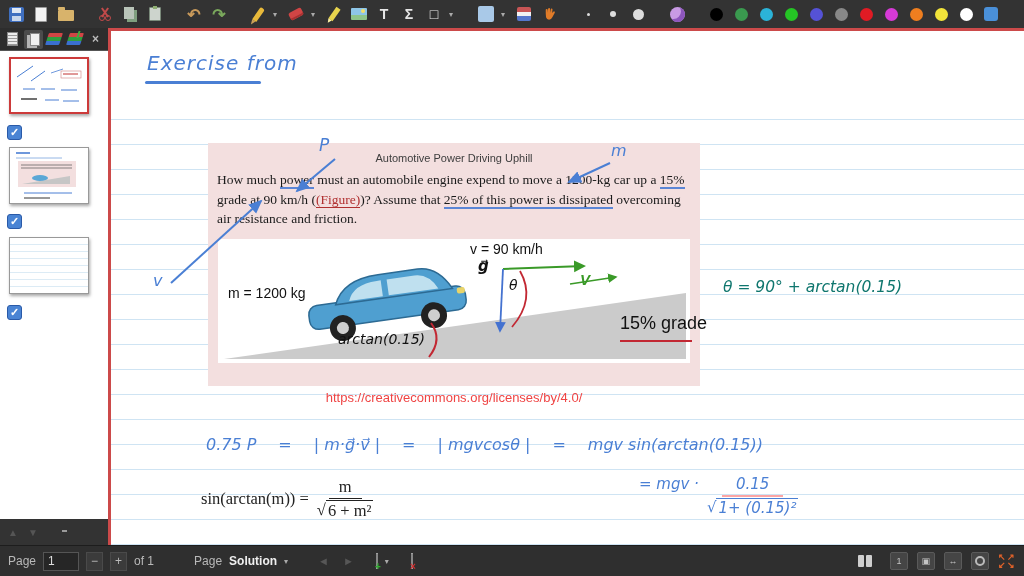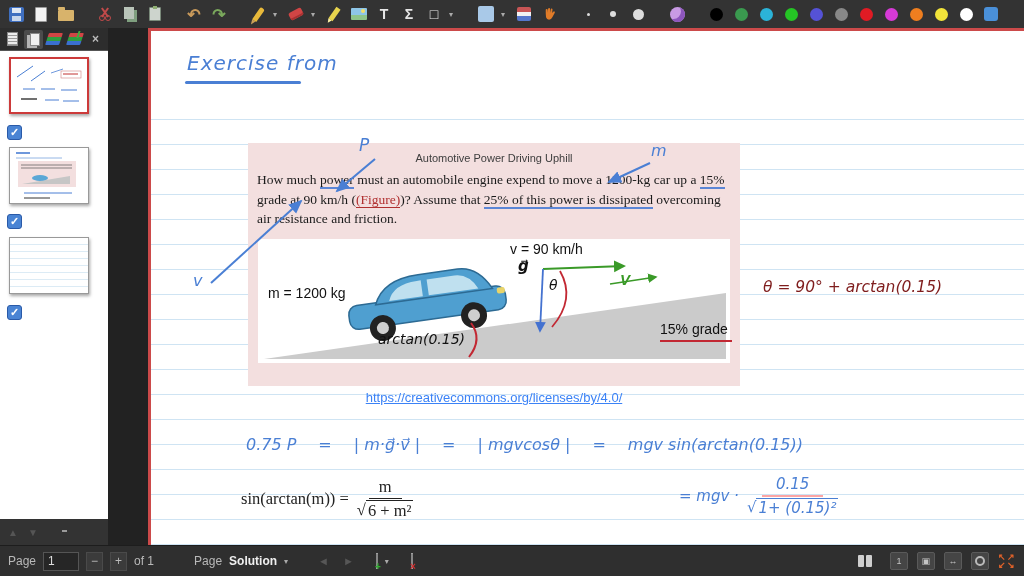--- a/index.html
+++ b/index.html
@@ -63,50 +63,50 @@
   .thumb { position:absolute; left:9px; width:80px; height:57px; background:#fff; border:1px solid #999; box-shadow:1px 2px 3px rgba(0,0,0,.35); }
   .thumb.current { border:2px solid #cc3a3a; }
   .cb { position:absolute; left:7px; width:15px; height:15px; background:#4a84d4; border:1px solid #2a5aa8; border-radius:3px; color:#fff; font-size:11px; line-height:13px; text-align:center; font-weight:bold; }
   .side-bottom { height:26px; background:#333; display:flex; align-items:center; gap:10px; padding:0 8px; }
   .g-updown { color:#555; font-size:10px; }
   .ic-copy2 { width:8px; height:10px; background:#9cb89c; box-shadow:2px 2px 0 #6a8a6a; margin:0 2px 2px 0; }
   .ic-trash { width:9px; height:11px; background:#9a9a9a; border-radius:1px 1px 2px 2px; border-top:2px solid #777; position:relative; }
   .ic-trash::before { content:""; position:absolute; top:-4px; left:2px; width:5px; height:2px; background:#9a9a9a; }
 
   
-  .canvas { flex:1; position:relative; overflow:hidden; background:#b9b1b1;margin-left:40px; }
+  .canvas { flex:1; position:relative; overflow:hidden; background:#b9b1b1; }
   .page { position:absolute; inset:0; background:#fff; border-top:3px solid #cc4a4a; border-left:3px solid #cc4a4a; }
   .ruling { position:absolute; left:0; right:0; top:88px; bottom:0; background:repeating-linear-gradient(to bottom, #cfe4f3 0 1px, transparent 1px 25px); }
 
   .hw { font-family:"DejaVu Sans", sans-serif; font-style:italic; color:#4a7fd4; }
-  .hw-red { font-family:"DejaVu Sans", sans-serif; font-style:italic; color:#7f1d1d; }
+  .hw-red { font-family:"DejaVu Sans", sans-serif; font-style:italic; color:#0f766e; }
   .heading { position:absolute; left:36px; top:20px; font-size:20px; letter-spacing:1px; }
   .heading-underline { position:absolute; left:34px; top:50px; width:116px; height:2.5px; background:#4a7fd4; border-radius:2px; }
   .url { position:absolute; left:36px; top:63px; font-size:13.5px; color:#3b6bbf; letter-spacing:.2px; }
 
   .figure { position:absolute; left:97px; top:112px; width:492px; height:243px; background:#f3dfdf; }
   .fig-title { position:absolute; left:0; right:0; top:9px; text-align:center; font-size:11px; color:#3d3d3d; }
   .fig-problem { position:absolute; left:9px; right:7px; top:27px; font-family:"Liberation Serif", serif; font-size:13.5px; line-height:19.5px; color:#1a1a1a; }
   .u-blue { border-bottom:2px solid #5b86d6; }
   .fig-link { color:#b03030; border-bottom:1.5px solid #b03030; }
   .diagram { position:absolute; left:10px; top:96px; width:472px; height:124px; background:#fff; }
   .dlabel { position:absolute; font-size:13px; color:#111; white-space:nowrap; }
   .caption { position:absolute; left:10px; top:224px; font-family:"Liberation Serif", serif; font-size:10.5px; color:#222; white-space:nowrap; }
-  .license { position:absolute; left:97px; top:359px; width:492px; text-align:center; font-size:13px; color:#3b82f6;text-decoration:underline; }
+  .license { position:absolute; left:97px; top:359px; width:492px; text-align:center; font-size:13px; color:#ef4444; }
 
   .overlay { position:absolute; inset:0; pointer-events:none; }
   .ann { position:absolute; white-space:nowrap; }
 
   .eqrow { position:absolute; left:95px; top:404px; display:flex; gap:22px; font-size:16px; }
   .frac { display:inline-flex; flex-direction:column; align-items:center; vertical-align:middle; }
   .formula { position:absolute; left:90px; top:446px; display:flex; align-items:center; gap:8px; font-family:"Liberation Serif", serif; font-size:16.5px; color:#222; }
   .formula .num { padding:0 10px 1px; border-bottom:1.4px solid #222; }
   .formula .den { display:flex; align-items:flex-start; padding-top:1px; }
   .formula .rad { border-top:1.2px solid #222; padding:0 2px; }
-  .mgvfrac { position:absolute; left:528px; top:444px; display:flex; align-items:center; gap:8px; font-size:15px; }
+  .mgvfrac { position:absolute; left:528px; top:444px; display:flex; gap:8px; font-size:15px; }
   .mgvfrac .num { padding:0 14px 2px; border-bottom:2px solid #fca5a5; }
   .mgvfrac .den { display:flex; align-items:flex-start; padding-top:1px; }
   .mgvfrac .rad { border-top:1.6px solid #4a7fd4; padding:0 2px; }
 
   
   .statusbar { height:31px; background:#2f2f2f; display:flex; align-items:center; padding:0 8px; gap:7px; color:#b9b9b9; font-size:12px; flex:none; border-top:1px solid #1d1d1d; }
   .pg-input { width:36px; height:19px; background:#262626; border:1px solid #555; color:#ddd; font-size:12px; padding:0 4px; }
   .sbtn { width:17px; height:19px; background:#3b3b3b; border:1px solid #4a4a4a; color:#bbb; display:flex; align-items:center; justify-content:center; font-size:12px; }
   .layer-val { color:#efefef; font-weight:bold; }
   .gicon { color:#575757; font-size:11px; }
@@ -346,21 +346,21 @@
               <line x1="285" y1="30" x2="282" y2="92" stroke="#4472d0" stroke-width="1.8" marker-end="url(#mb)"></line>
               <path d="M302,32 Q318,60 294,88" fill="none" stroke="#c22833" stroke-width="1.8"></path>
               <path d="M213,84 Q225,100 211,118" fill="none" stroke="#c22833" stroke-width="2"></path>
             </svg>
             <div class="dlabel" style="left:10px; top:46px; font-size:14px;">m = 1200 kg</div>
             <div class="dlabel" style="left:252px; top:2px; font-size:14px;">v = 90 km/h</div>
             <div class="dlabel hw" style="left:260px; top:18px; font-size:15px; font-weight:bold;">g⃗</div>
             <div class="dlabel hw-red" style="left:291px; top:38px; font-size:14px;">θ</div>
             <div class="dlabel" style="left:362px; top:32px; font-size:15px; color:#3a9a28; font-style:italic; font-weight:bold;">V⃗</div>
             <div class="dlabel hw-red" style="left:120px; top:92px; font-size:14px;">arctan(0.15)</div>
-            <div class="dlabel" style="left:402px; top:82px; font-size:14px;">15% grade</div>
+            <div class="dlabel" style="left:402px; top:74px; font-size:18px;">15% grade</div>
             <div style="position:absolute; left:402px; top:101px; width:72px; height:2px; background:#c22833;"></div>
           </div>
 
         </div>
 
         <div class="license">https://creativecommons.org/licenses/by/4.0/</div>
 
         <svg class="overlay" width="916" height="517" viewBox="0 0 916 517">
           <defs>
               <marker id="ab2" markerWidth="9" markerHeight="9" refX="6" refY="3" orient="auto">

